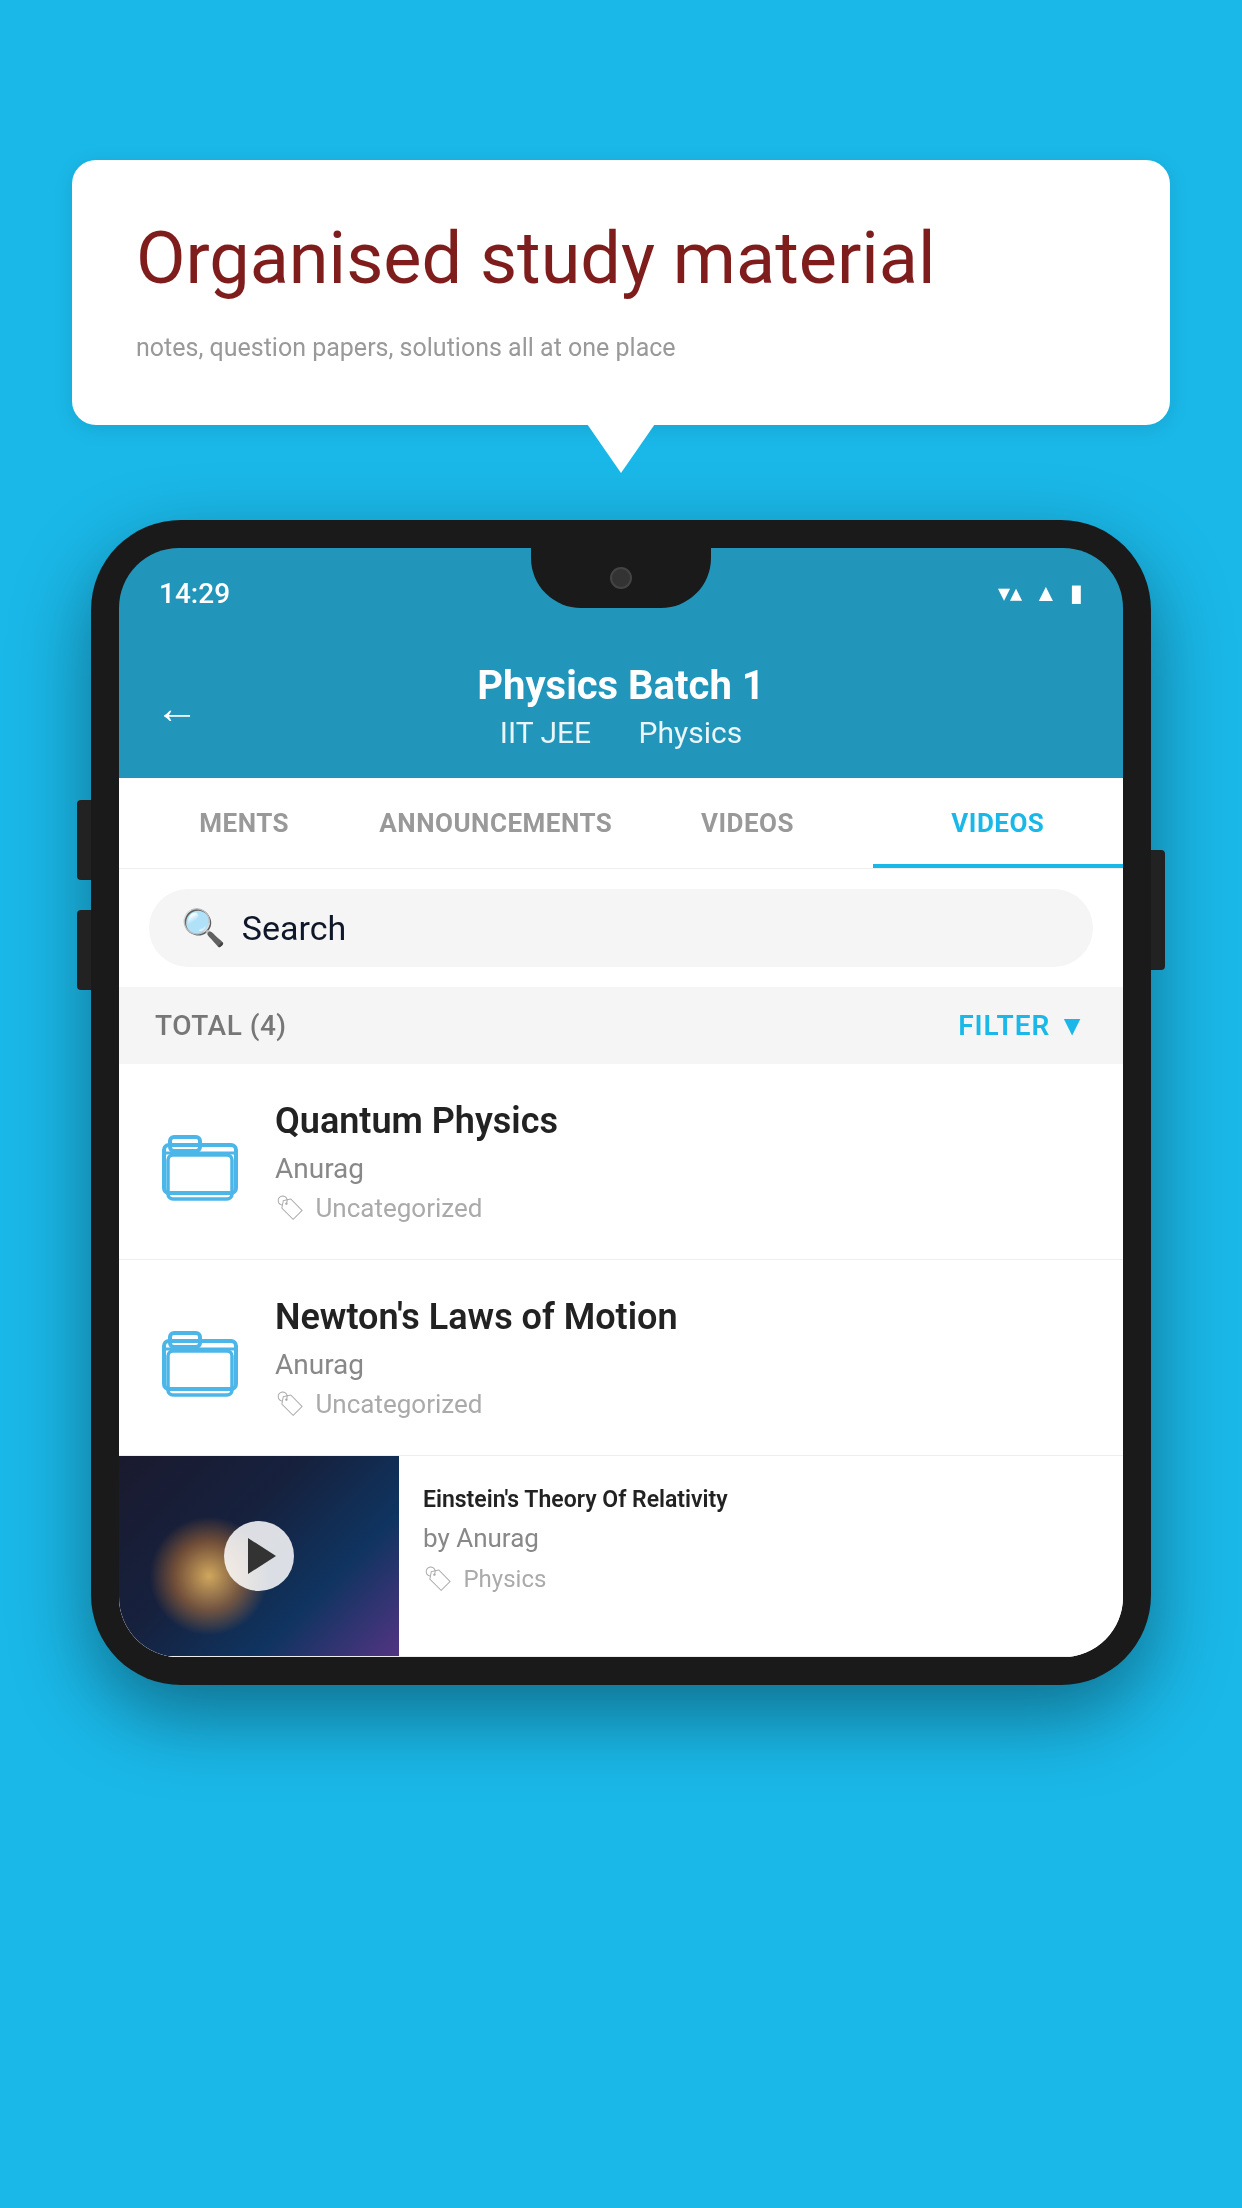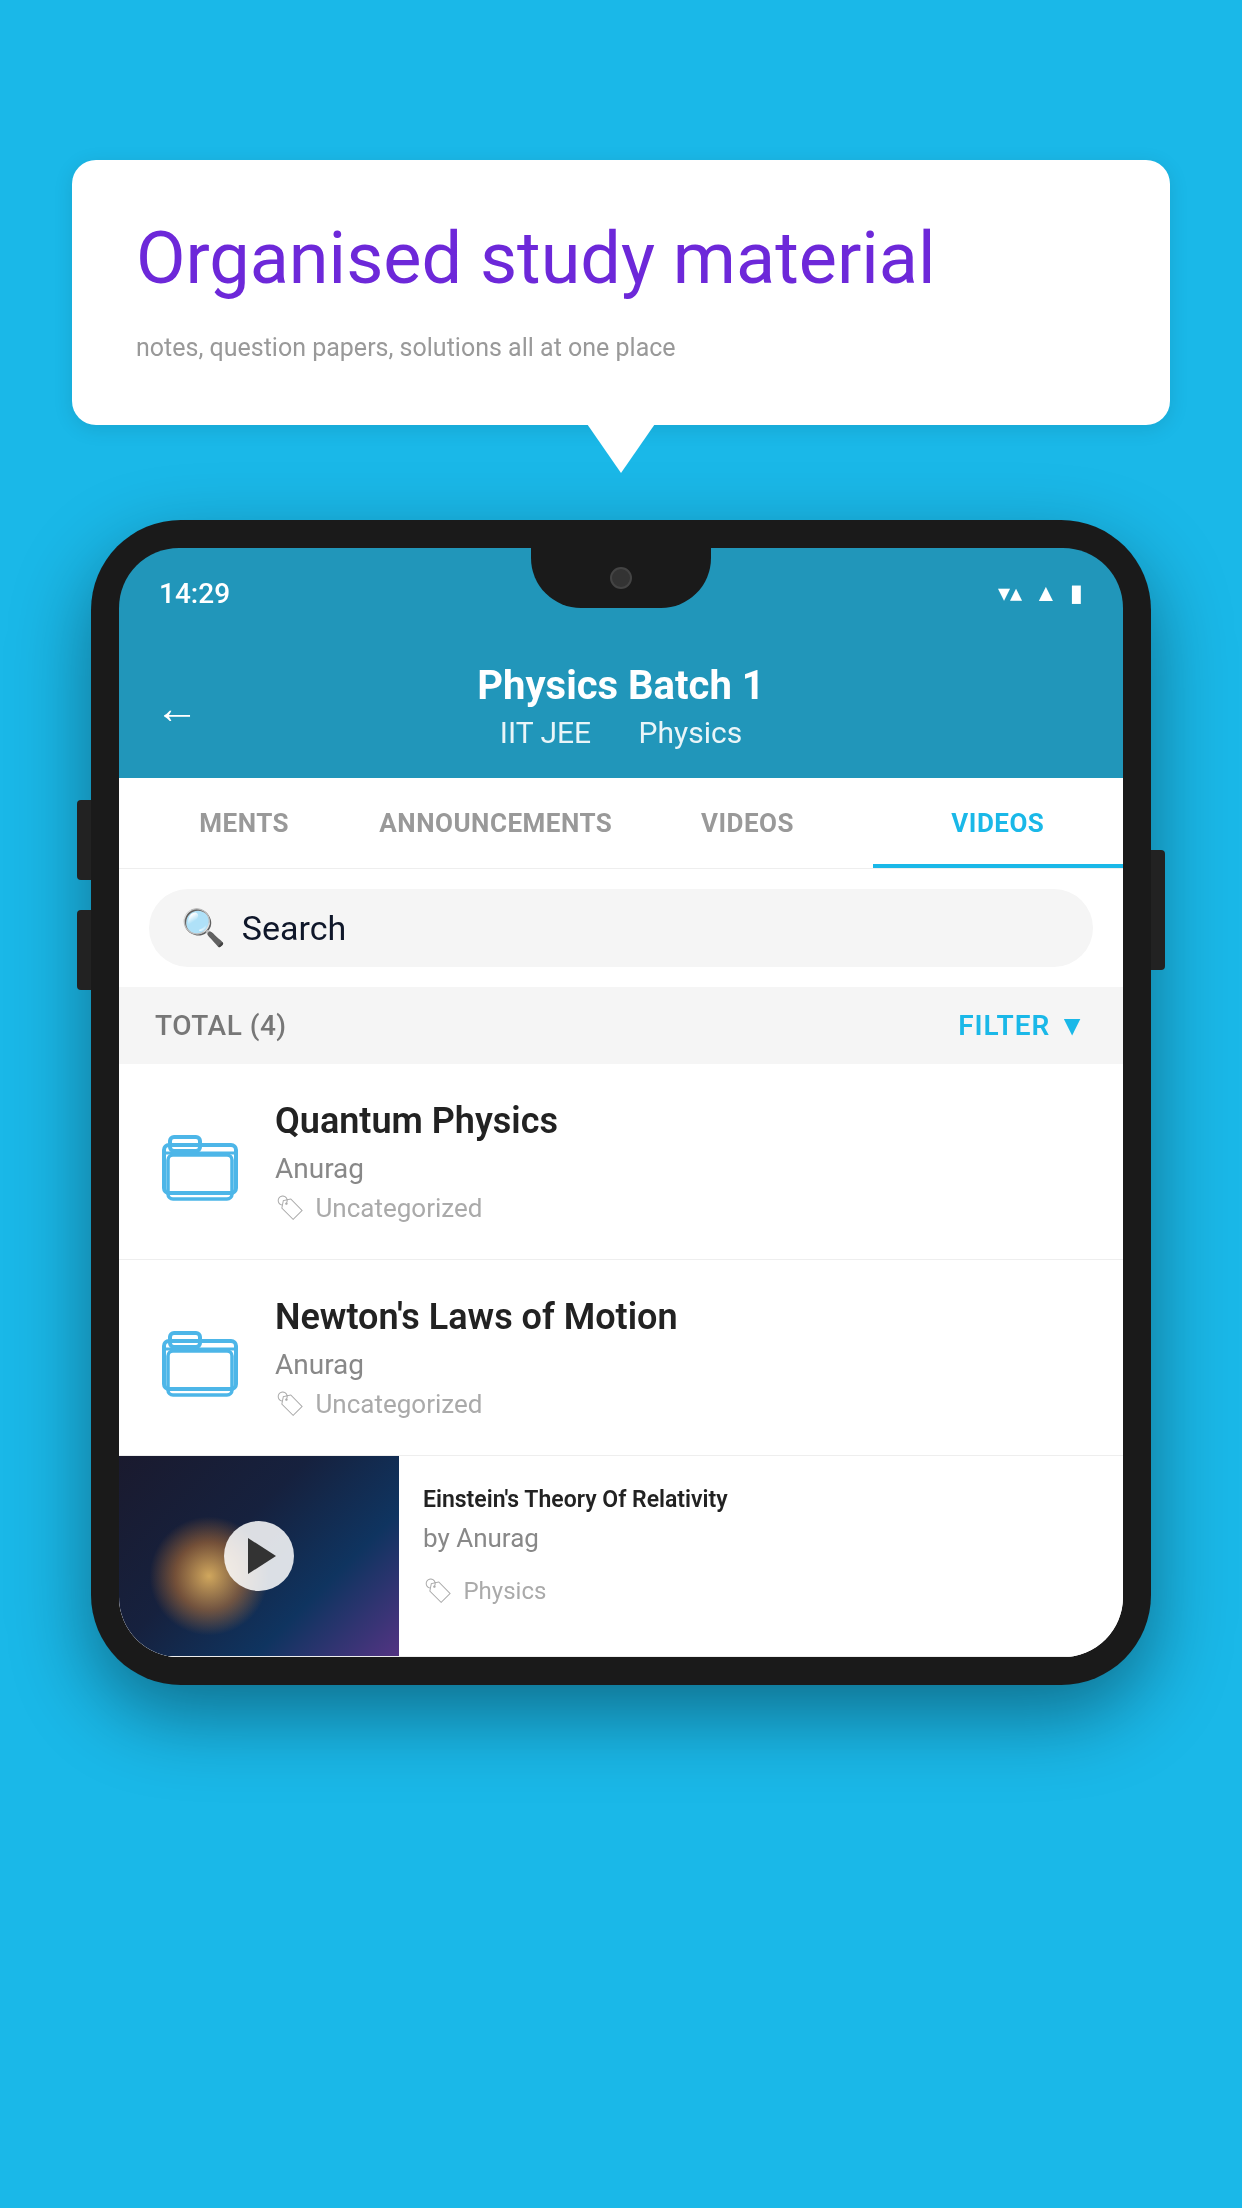--- a/index.html
+++ b/index.html
@@ -36,21 +36,21 @@
       left: 50%;
       transform: translateX(-50%);
       width: 0;
       height: 0;
       border-left: 36px solid transparent;
       border-right: 36px solid transparent;
       border-top: 52px solid white;
     }
 
     .speech-bubble h1 {
-      color: #6d28d9;
+      color: #7f1d1d;
       font-size: 72px;
       font-weight: 400;
       line-height: 1.2;
       margin-bottom: 28px;
     }
 
     .speech-bubble p {
       color: #999;
       font-size: 25px;
       line-height: 1.4;
@@ -366,21 +366,21 @@
     .thumb-title {
       font-size: 23px;
       font-weight: 600;
       color: #222;
       margin-bottom: 10px;
     }
 
     .thumb-author {
       font-size: 26px;
       color: #888;
-      margin-bottom: 24px;
+      margin-bottom: 12px;
     }
 
     .thumb-tag {
       display: flex;
       align-items: center;
       gap: 10px;
       color: #aaa;
       font-size: 24px;
     }
 

